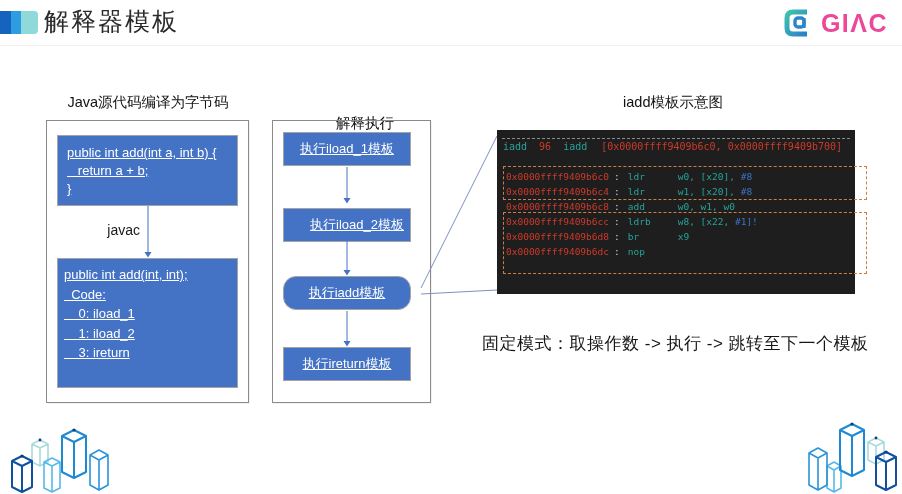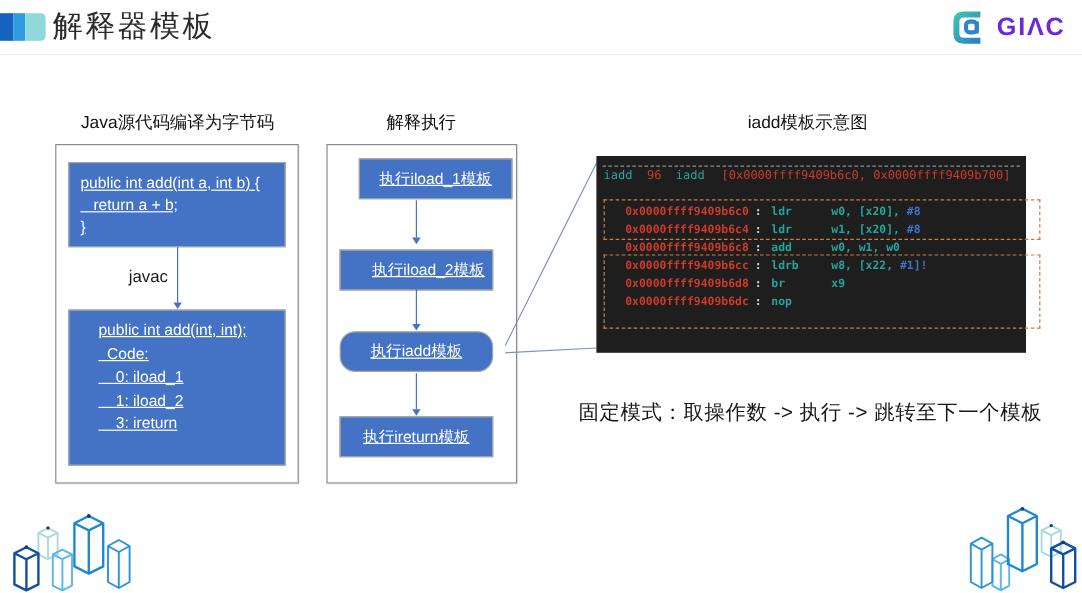--- a/index.html
+++ b/index.html
@@ -9,52 +9,52 @@
     font-family:"Liberation Sans","DejaVu Sans",sans-serif; overflow:hidden; color:#222;
   }
   
   .hdr-accent { position:absolute; left:0; top:11px; display:flex; height:23px; }
   .hdr-accent .sq1 { width:11px; background:#1563bd; }
   .hdr-accent .sq2 { width:10px; background:#2f9be0; }
   .hdr-accent .sq3 { width:17px; background:#8fd9da; border-radius:0 4px 4px 0; }
   .page-title { position:absolute; left:44px; top:5px; font-size:25px; letter-spacing:2px; color:#2b2b2b; }
   .hdr-line { position:absolute; left:0; top:45px; width:902px; height:1px; background:rgba(0,0,0,0.06); }
   .logo { position:absolute; right:14px; top:7px; display:flex; align-items:center; gap:5px; }
-  .logo-text { font-size:21px; font-weight:700; color:#6d28d9; letter-spacing:1.5px; }
+  .logo-text { font-size:25px; font-weight:700; color:#ec4899; letter-spacing:1.5px; }
 
   
   .col-heading { position:absolute; top:93px; font-size:14.5px; color:#111; text-align:center; }
   .h-left   { left:48px;  width:200px; }
-  .h-middle { left:290px; width:122px; }
+  .h-middle { left:304px; width:122px;margin-top:21px; }
   .h-right  { left:573px; width:200px; }
 
   
   .frame { position:absolute; border:1px solid #8a8a8a; background:transparent; box-shadow:1px 1px 0 rgba(0,0,0,0.05); }
   .frame-left   { left:46px;  top:120px; width:203px; height:283px; }
   .frame-middle { left:272px; top:120px; width:159px; height:283px; }
 
   
   .bluebox { position:absolute; background:#4472c4; border:1px solid #a3a3a3; color:#fff;text-decoration:underline; }
   .src-box  { left:57px; top:135px; width:181px; height:71px;  padding:8px 9px;  font-size:13px; line-height:18px; }
-  .byte-box { left:57px; top:258px; width:181px; height:130px; padding:6px 24px;  font-size:13px; line-height:19.5px; }
+  .byte-box { left:57px; top:258px; width:181px; height:130px; padding:6px 6px;  font-size:13px; line-height:19.5px; }
   .code-line { white-space:pre; }
   .javac-label { position:absolute; left:80px; top:222px; width:60px; text-align:right; font-size:14px; color:#1a1a1a; }
 
   .step { left:283px; width:128px; height:34px; display:flex; align-items:center; justify-content:center; font-size:13px; }
-  .step-0 { top:132px;margin-left:16px; } .step-1 { top:208px;padding-left:20px; } .step-2 { top:276px;border-radius:13px; } .step-3 { top:347px; }
+  .step-0 { top:132px; } .step-1 { top:208px;padding-left:20px; } .step-2 { top:276px;border-radius:13px; } .step-3 { top:347px; }
 
   
   .connectors { position:absolute; left:0; top:0; width:902px; height:494px; pointer-events:none; z-index:1; }
 
   
   .terminal { position:absolute; left:497px; top:130px; width:358px; height:164px; background:#1e1e1e; z-index:2; overflow:hidden; }
   .t-topdash { margin:8px 5px 0 5px; border-top:1px dashed #8b8b8b; height:0; }
   .t-header { height:16px; line-height:16px; padding-left:6px; font-family:"DejaVu Sans Mono","Liberation Mono",monospace; font-size:10px; white-space:pre; }
   .t-rows { margin-top:14px; }
-  .t-row { height:15px; line-height:15px; padding-left:24px; font-family:"DejaVu Sans Mono","Liberation Mono",monospace; font-size:9.5px; white-space:pre;font-weight:bold; }
+  .t-row { height:15px; line-height:15px; padding-left:9px; font-family:"DejaVu Sans Mono","Liberation Mono",monospace; font-size:9.5px; white-space:pre; }
   .c-red  { color:#cd3a2a; }
   .c-teal { color:#27a399; }
   .c-blue { color:#3f74c9; }
   .c-gray { color:#cfcfcf; }
   .t-addr { display:inline-block; min-width:108px; color:#cd3a2a; }
   .t-mn   { display:inline-block; width:50px; margin-left:8px; color:#27a399; }
   .t-header .hsp1 { margin-left:12px; } .t-header .hsp2 { margin-left:14px; }
 
   
   .dash-box { position:absolute; border:1px dashed #c97f45; z-index:3; pointer-events:none; }

